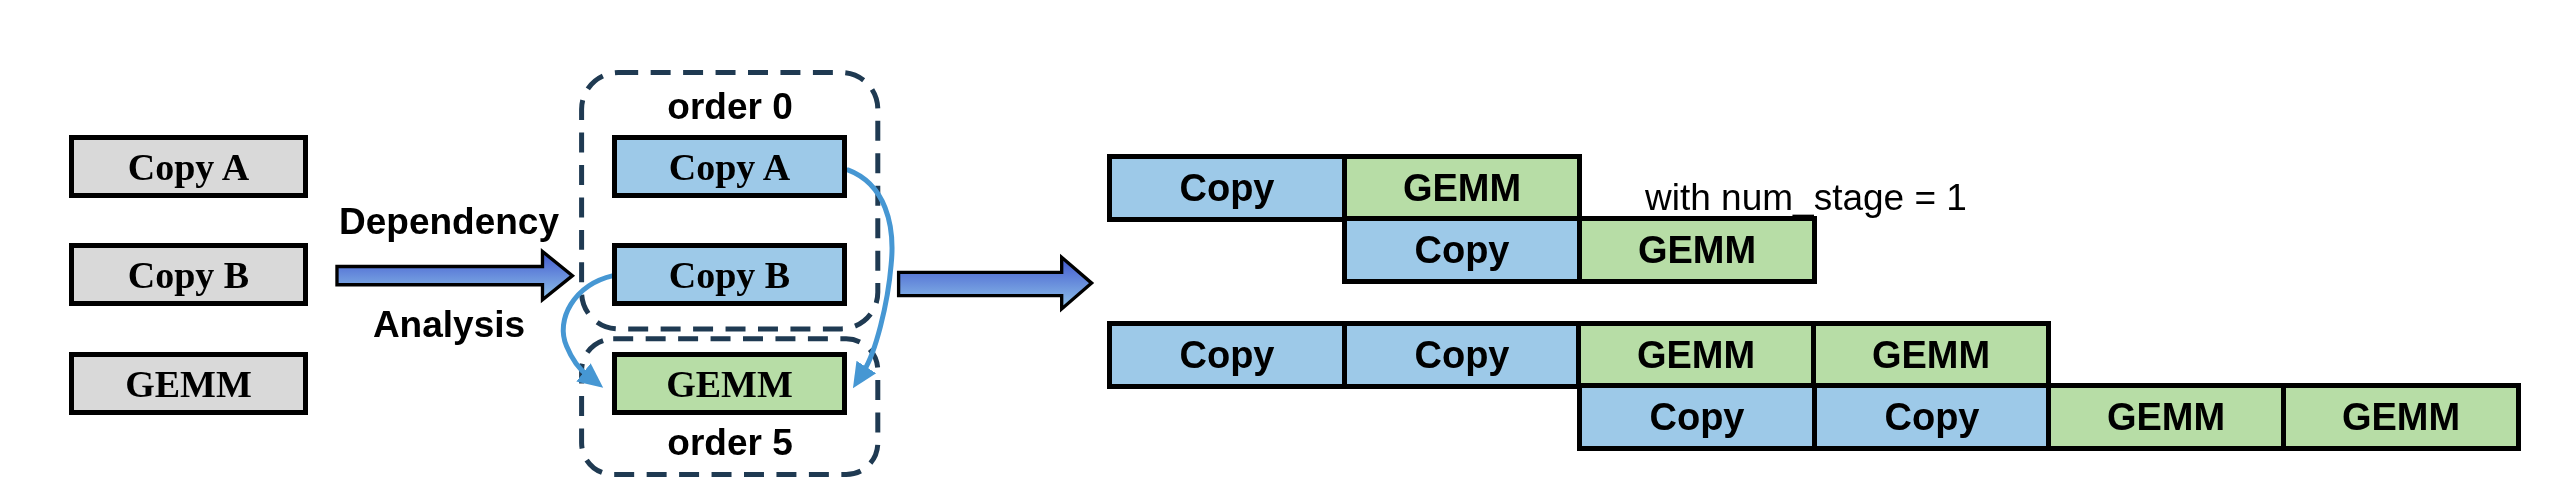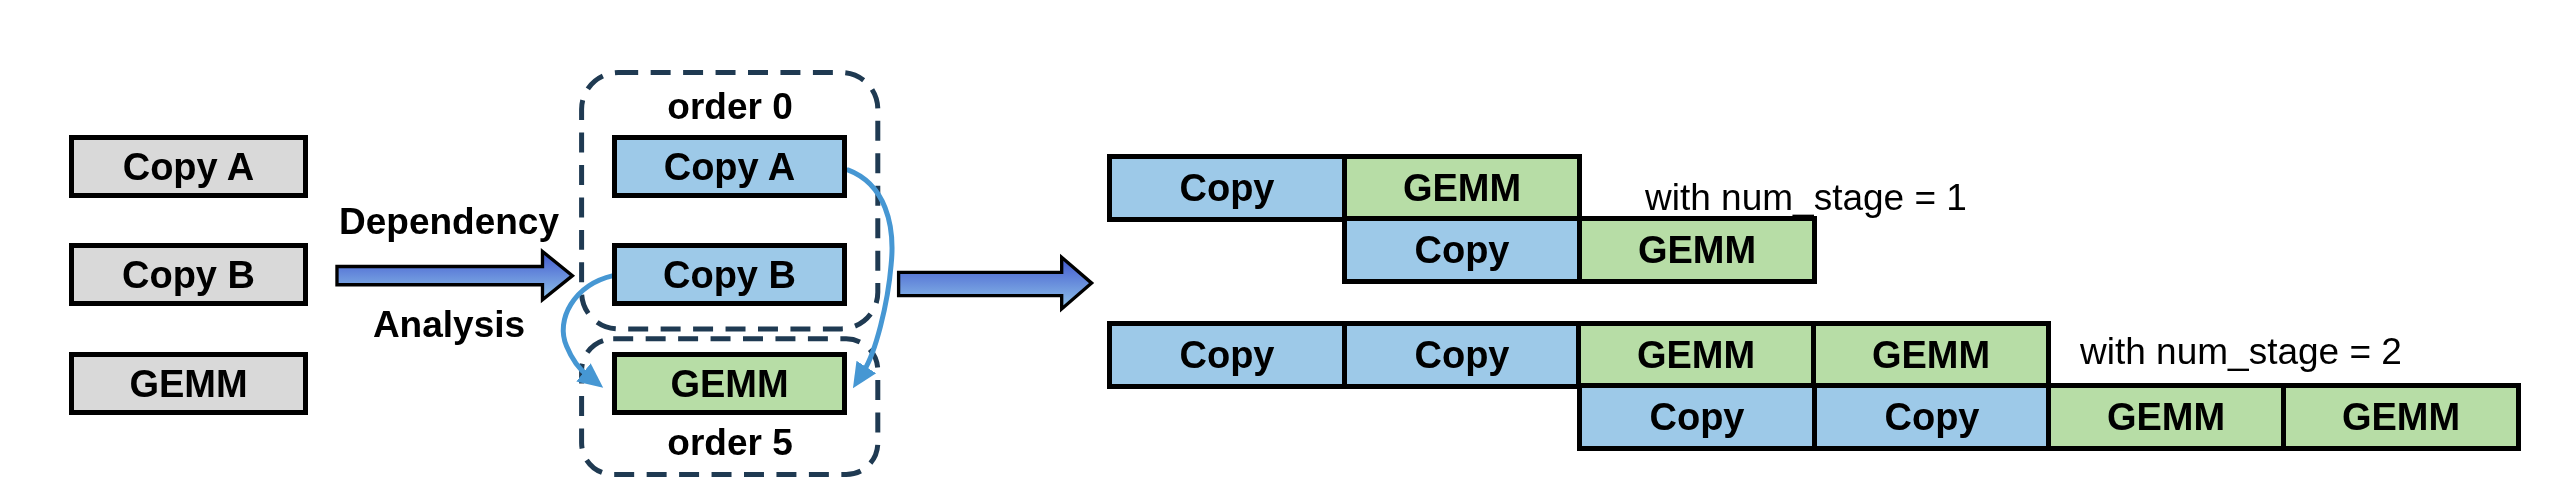--- a/index.html
+++ b/index.html
@@ -4,21 +4,21 @@
 <style>
   html,body { margin:0; padding:0; background:#ffffff; }
   .canvas {
     position:relative; width:2576px; height:503px; background:#ffffff;
     font-family:"Liberation Sans", sans-serif; color:#000; overflow:hidden;
   }
   .overlay { position:absolute; left:0; top:0; width:2576px; height:503px; }
   .box {
     position:absolute; box-sizing:border-box; border:5.8px solid #000;
     display:flex; align-items:center; justify-content:center;
-    font-weight:bold; font-size:38px; line-height:1;
+    font-weight:bold; font-size:38px; line-height:1;font-family:Liberation Serif, serif;
   }
   .gray  { background:#D9D9D9; }
   .blue  { background:#9DC9E8; }
   .green { background:#B7DDA6; }
   .task { left:69px; width:239px; height:63px; }
   .gnode { left:612px; width:235px; height:63px; }
   .lbl { position:absolute; font-size:37px; line-height:1.1; text-align:center; white-space:nowrap;font-weight:bold; }
   .row { position:absolute; height:68px; }
   .cell {
     position:absolute; top:0; box-sizing:border-box; width:240px; height:68px;
@@ -86,16 +86,15 @@
     <div class="cell blue c1">Copy</div>
     <div class="cell green c2">GEMM</div>
     <div class="cell green c3">GEMM</div>
   </div>
   <div class="row" style="left:1577px; top:383px;">
     <div class="cell blue c0">Copy</div>
     <div class="cell blue c1">Copy</div>
     <div class="cell green c2">GEMM</div>
     <div class="cell green c3">GEMM</div>
   </div>
-  <div class="caption" style="left:2080px; top:321px;">with num_stage = 2</div>
 
 </div>
 
 
 </body></html>

